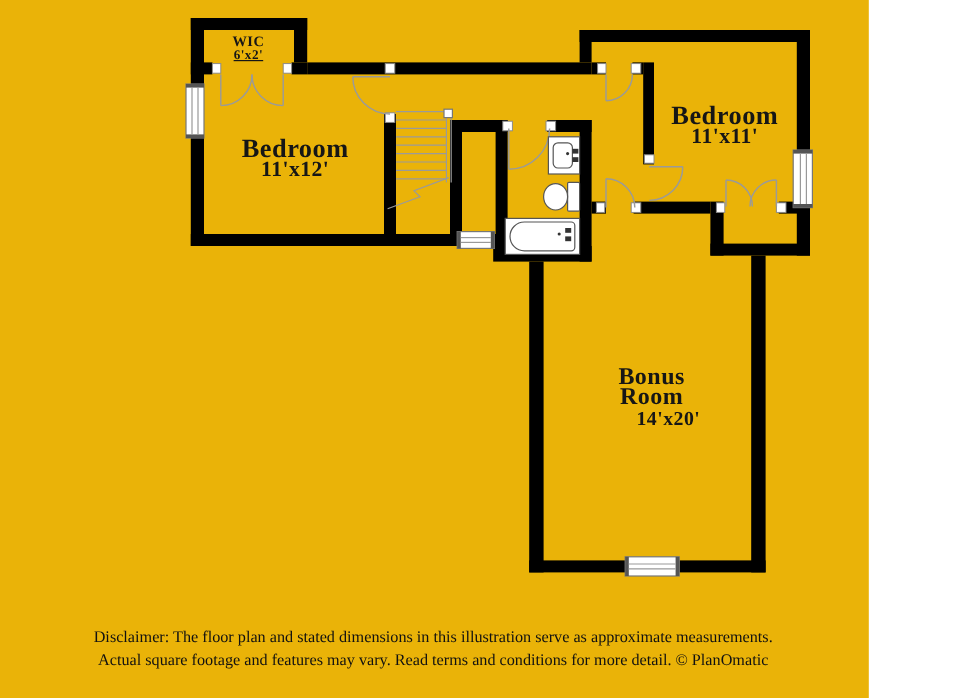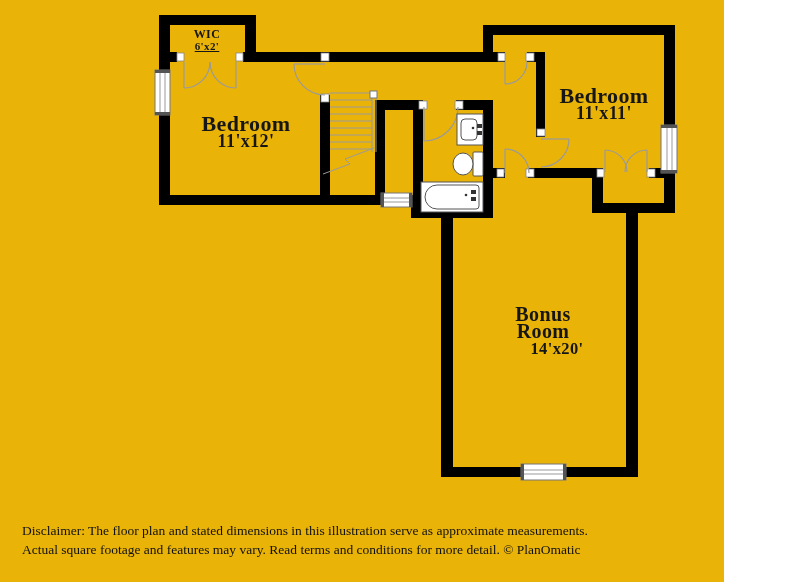--- a/index.html
+++ b/index.html
@@ -7,21 +7,21 @@
          font-family:"Liberation Serif","DejaVu Serif",serif;}
   .plan-svg{position:absolute;left:0;top:0;}
   .room-label{position:absolute;text-align:center;color:#161616;font-weight:bold;letter-spacing:.4px;}
   .room-label span{display:block;}
   .lbl-wic .rname{font-size:12px;line-height:12px;}
   .lbl-wic .rdims{font-size:11px;line-height:12px;text-decoration:underline;}
   .lbl-bed .rname{font-size:22px;line-height:19px;}
   .lbl-bed .rdims{font-size:18px;line-height:17px;}
   .lbl-bonus .rname{font-size:20px;line-height:17px;}
   .lbl-bonus .rdims{font-size:16.5px;line-height:17px;margin-left:28px;}
-  .disclaimer{position:absolute;left:22px;top:521px;width:678px;
+  .disclaimer{position:absolute;left:22px;top:521px;width:678px;text-align:center;
               color:#111;font-size:13.5px;line-height:19px;}
 </style>
 </head>
 <body>
 
 <div class="stage">
 
   <svg class="plan-svg" width="800" height="582" viewBox="0 0 800 582" xmlns="http://www.w3.org/2000/svg">
 
     <g fill="#000000">

